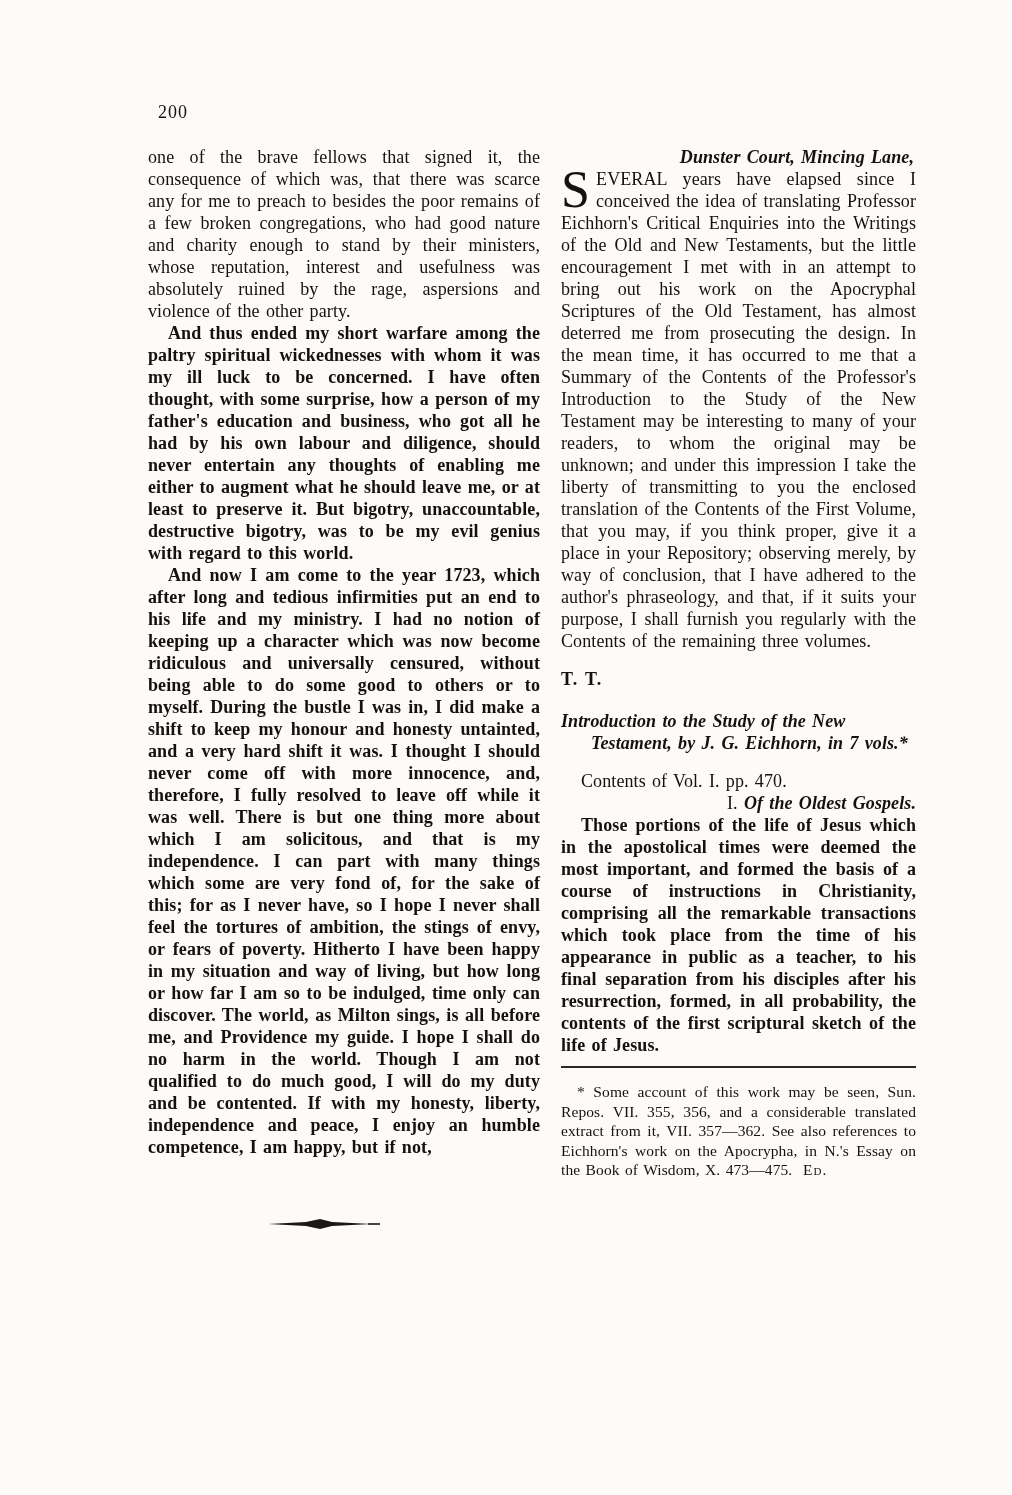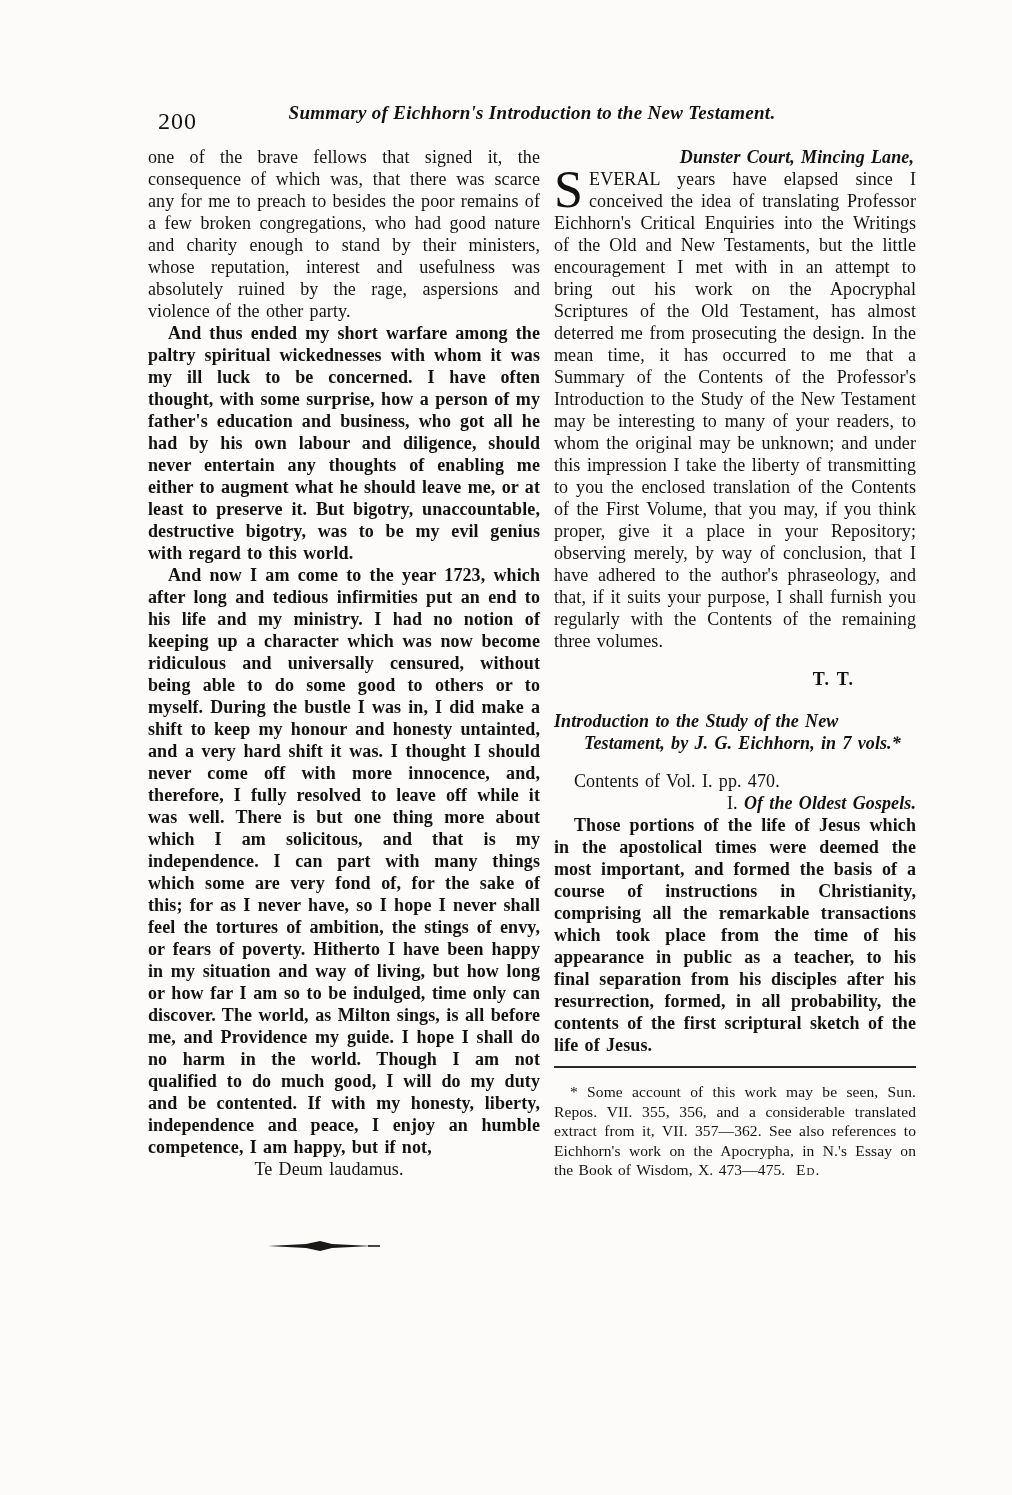--- a/index.html
+++ b/index.html
@@ -17,30 +17,30 @@
     padding: 102px 96px 40px 148px;
     overflow: hidden;
   }
   
   .page-header {
     position: relative;
     height: 30px;
     margin-bottom: 14px;
   }
   .page-number {
-    position: absolute; left: 10px; top: 6px;
-    font-size: 24px; letter-spacing: 1px;
+    position: absolute; left: 10px; top: 0;
+    font-size: 18px; letter-spacing: 1px;
   }
   .running-title {
     margin: 0; text-align: center;
     font-size: 19px; font-weight: bold; font-style: italic;
     letter-spacing: 0.3px;
   }
   
-  .columns { display: flex; gap: 14px; }
+  .columns { display: flex; gap: 21px; }
   .col { box-sizing: border-box; }
   .col-left  { width: 392px; flex: none; }
   .col-right { width: 362px; flex: 1; }
 
   p {
     margin: 0;
     font-size: 18px;
     line-height: 22px;
     text-align: justify;
     word-spacing: 0.09em;
@@ -87,21 +87,20 @@
     font-weight: 600;
   }
   .letter-body { text-indent: 0; }
   .dropcap {
     float: left;
     font-size: 52px;
     line-height: 40px;
     padding: 2px 6px 0 0;
   }
   .signature {
-    text-align: right;
     padding-right: 62px;
     margin-top: 16px;
     margin-bottom: 20px;
     font-weight: 600;
     letter-spacing: 1px;
   }
   .article-heading {
     font-style: italic;
     font-weight: 600;
     padding-left: 30px;
@@ -129,30 +128,28 @@
     letter-spacing: 1px;
   }
 </style>
 </head>
 <body>
 
 <div class="page">
 
   <div class="page-header">
     <span class="page-number">200</span>
-    <h1 class="running-title">Summary of Eichhorn's Introduction to the New Testament.</h1>
   </div>
 
   <div class="columns">
 
     <div class="col col-left">
       <p>one of the brave fellows that signed it, the consequence of which was, that there was scarce any for me to preach to besides the poor remains of a few broken congregations, who had good nature and charity enough to stand by their ministers, whose reputation, interest and usefulness was absolutely ruined by the rage, aspersions and violence of the other party.</p>
       <p class="indent">And thus ended my short warfare among the paltry spiritual wickednesses with whom it was my ill luck to be concerned. I have often thought, with some surprise, how a person of my father's education and business, who got all he had by his own labour and diligence, should never entertain any thoughts of enabling me either to augment what he should leave me, or at least to preserve it. But bigotry, unaccountable, destructive bigotry, was to be my evil genius with regard to this world.</p>
       <p class="indent">And now I am come to the year 1723, which after long and tedious infirmities put an end to his life and my ministry. I had no notion of keeping up a character which was now become ridiculous and universally censured, without being able to do some good to others or to myself. During the bustle I was in, I did make a shift to keep my honour and honesty untainted, and a very hard shift it was. I thought I should never come off with more innocence, and, therefore, I fully resolved to leave off while it was well. There is but one thing more about which I am solicitous, and that is my independence. I can part with many things which some are very fond of, for the sake of this; for as I never have, so I hope I never shall feel the tortures of ambition, the stings of envy, or fears of poverty. Hitherto I have been happy in my situation and way of living, but how long or how far I am so to be indulged, time only can discover. The world, as Milton sings, is all before me, and Providence my guide. I hope I shall do no harm in the world. Though I am not qualified to do much good, I will do my duty and be contented. If with my honesty, liberty, independence and peace, I enjoy an humble competence, I am happy, but if not,</p>
-      <p class="latin-line">Te Deum laudamus.</p>
 
       <div class="divider-wrap">
         <svg width="112" height="12" viewBox="0 0 112 12">
           <polygon points="0,6 38,4 52,1 64,4 104,6 64,8 52,11 38,8" fill="#1b1916"></polygon>
           <rect x="100" y="5.2" width="12" height="1.6" fill="#1b1916"></rect>
         </svg>
       </div>
     </div>
 
     <div class="col col-right">

